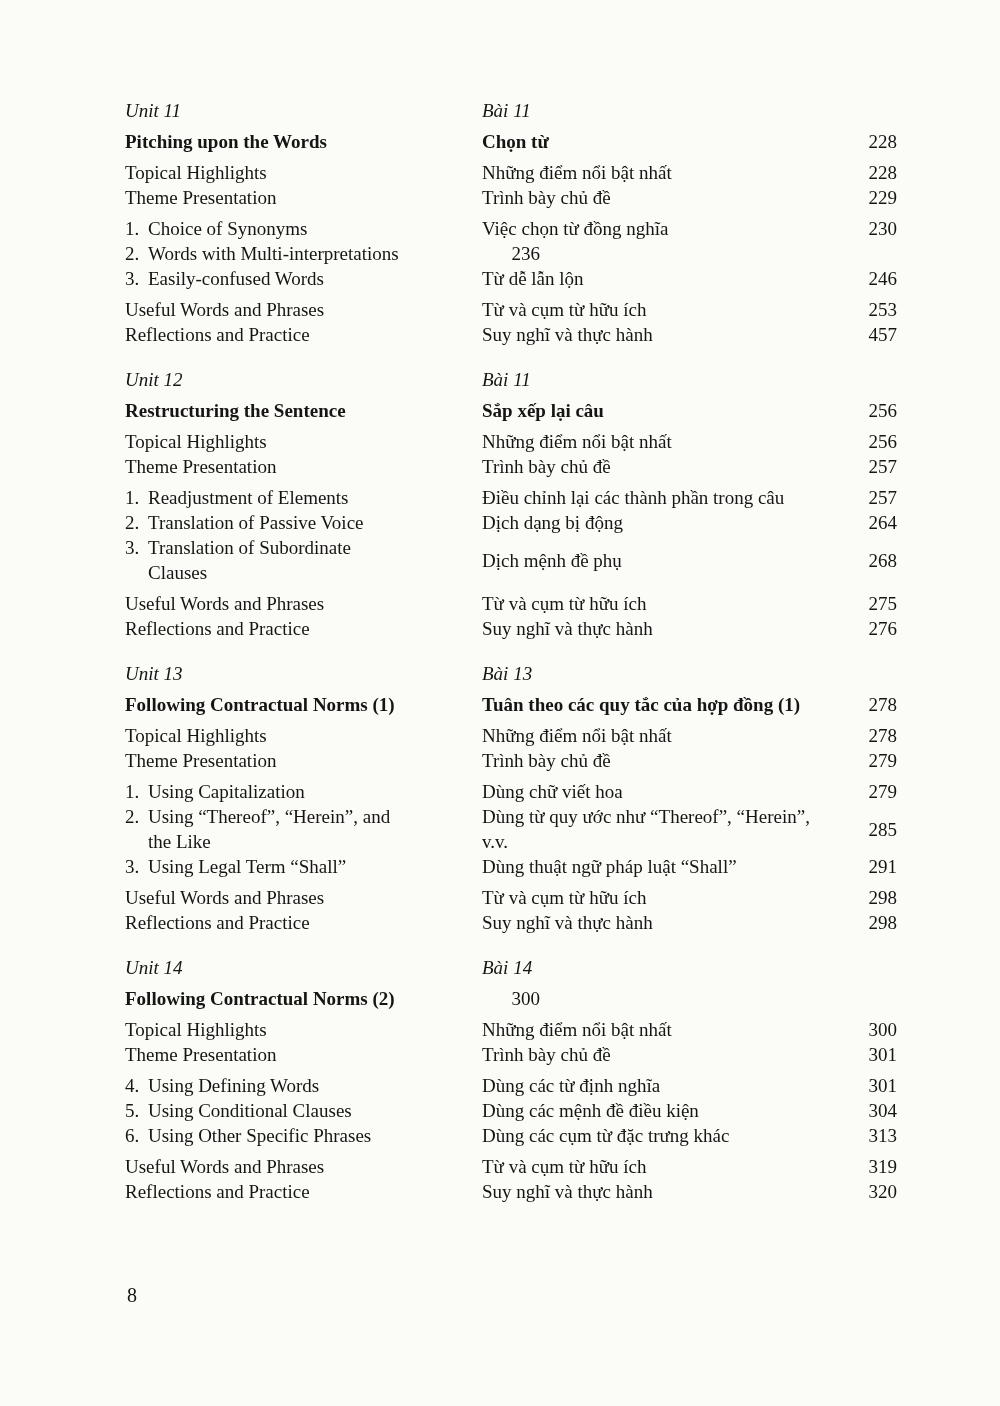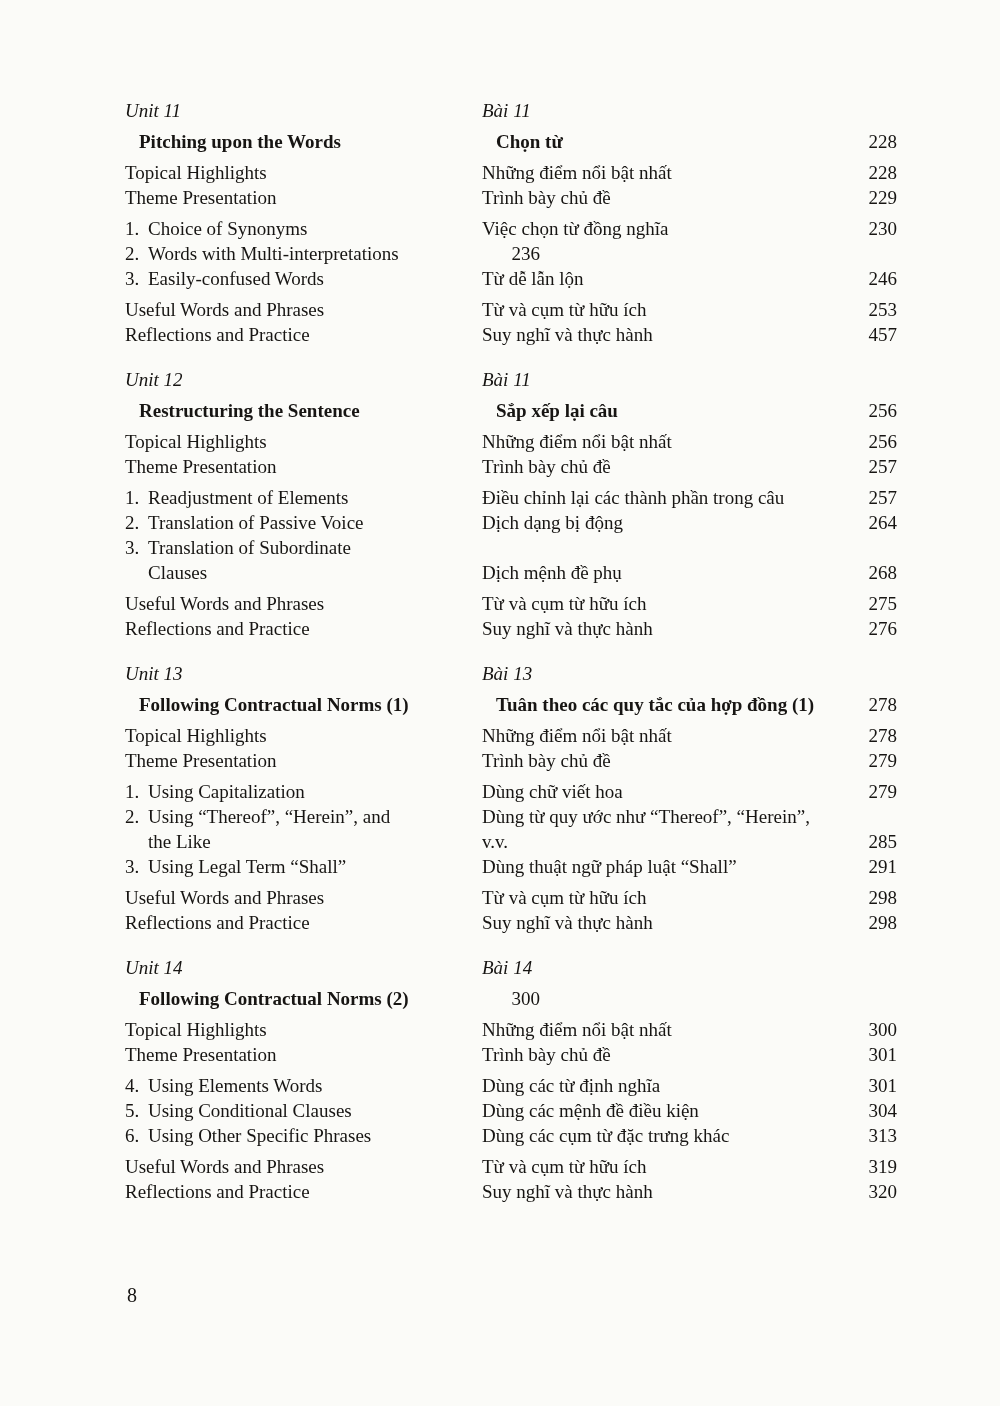--- a/index.html
+++ b/index.html
@@ -6,29 +6,29 @@
   html, body { width: 1000px; height: 1406px; }
   body {
     background: #fbfbf8;
     color: #171513;
     font-family: "Liberation Serif", "DejaVu Serif", serif;
     font-size: 19px;
     position: relative;
     overflow: hidden;
   }
   .page { padding: 98px 103px 0 125px; }
-  .row { display: flex; align-items: flex-end; line-height: 25px; }
+  .row { display: flex; align-items: center; line-height: 25px; }
   .row.gap { margin-top: 6px; }
   .unit + .unit { margin-top: 20px; }
   .en { width: 357px; flex-shrink: 0; display: flex; align-items: flex-start; }
   .entext { white-space: pre-line; }
   .num { width: 23px; flex-shrink: 0; }
   .vi { flex: 1; padding-right: 6px; }
   .pg { width: 58px; text-align: right; flex-shrink: 0; }
-  .bold .entext, .bold .vi { font-weight: bold; margin-left: 14px; }
+  .bold .entext, .bold .vi { font-weight: bold; }
   .unitlabel { font-style: italic; }
   .folio { position: absolute; left: 127px; top: 1283px; font-size: 20px; line-height: 25px; }
 </style>
 </head>
 <body>
 
 <div class="page">
 
   <section class="unit">
     <div class="row">
@@ -262,21 +262,21 @@
     <div class="row">
       <div class="en">
           <span class="entext">Theme Presentation</span>
         </div>
       <div class="vi">Trình bày chủ đề</div>
       <div class="pg">301</div>
     </div>
     <div class="row gap">
       <div class="en">
           <span class="num">4.</span>
-          <span class="entext">Using Elements Words</span>
+          <span class="entext">Using Defining Words</span>
         </div>
       <div class="vi">Dùng các từ định nghĩa</div>
       <div class="pg">301</div>
     </div>
     <div class="row">
       <div class="en">
           <span class="num">5.</span>
           <span class="entext">Using Conditional Clauses</span>
         </div>
       <div class="vi">Dùng các mệnh đề điều kiện</div>

